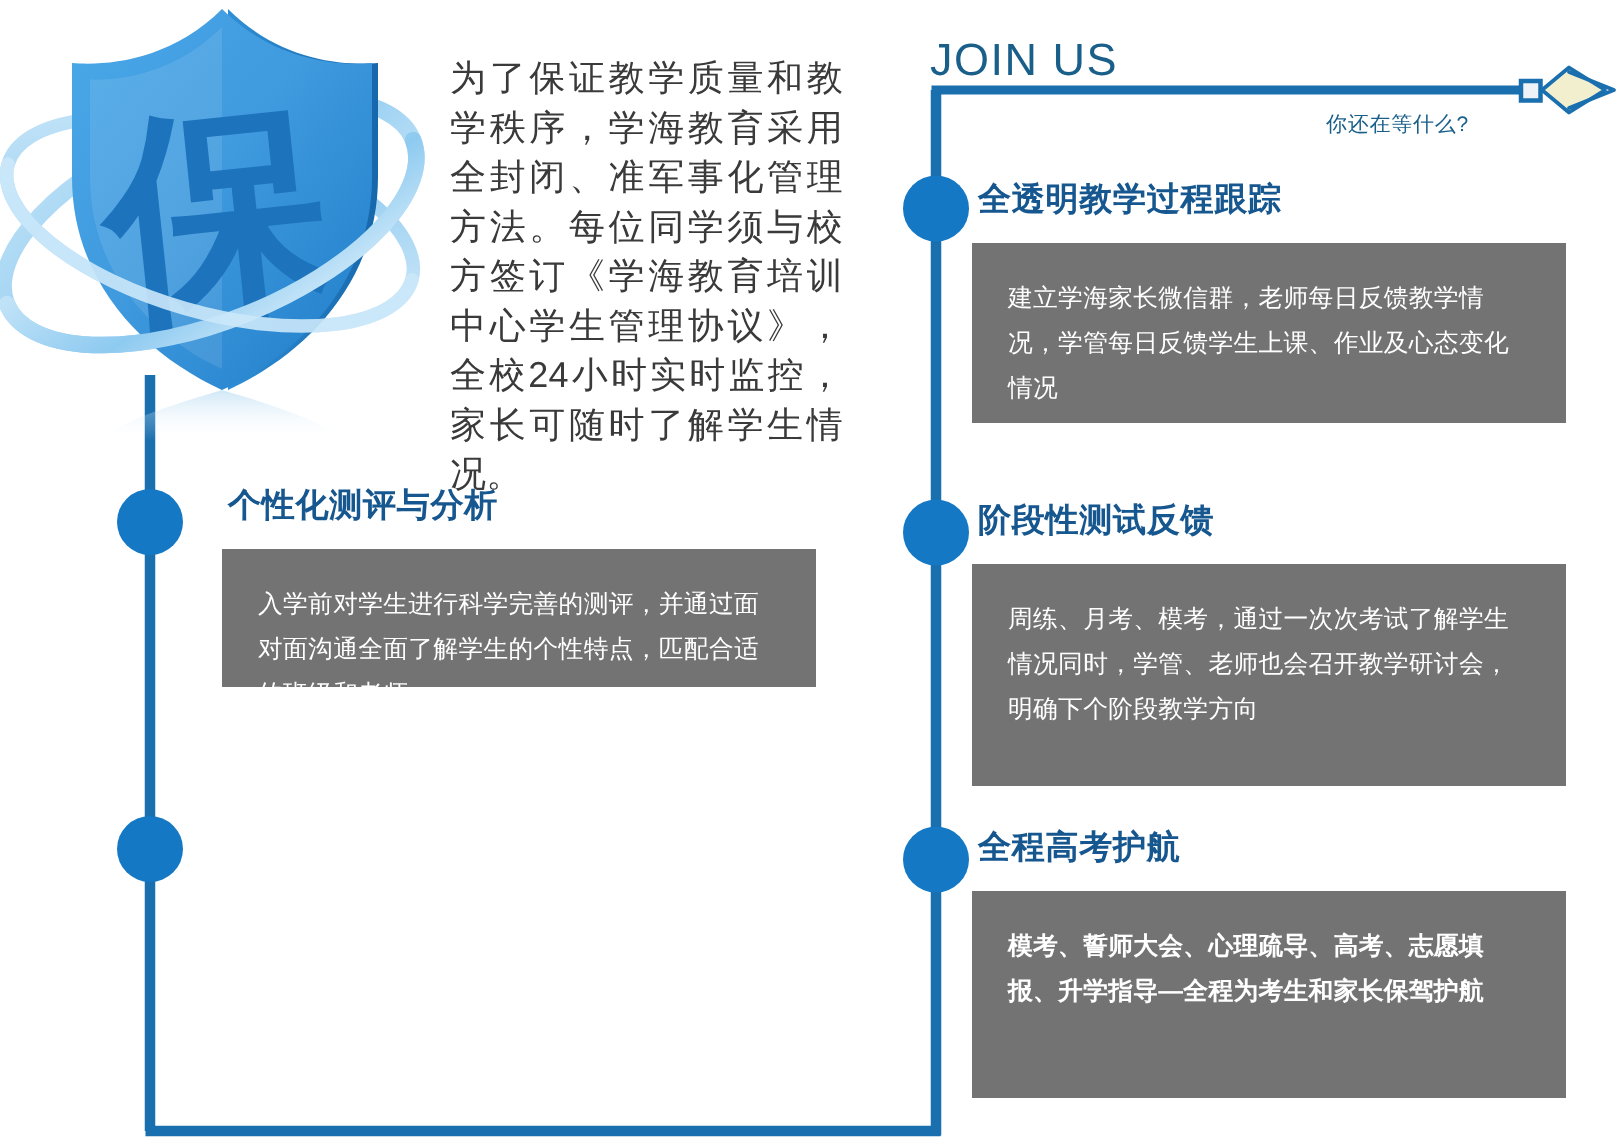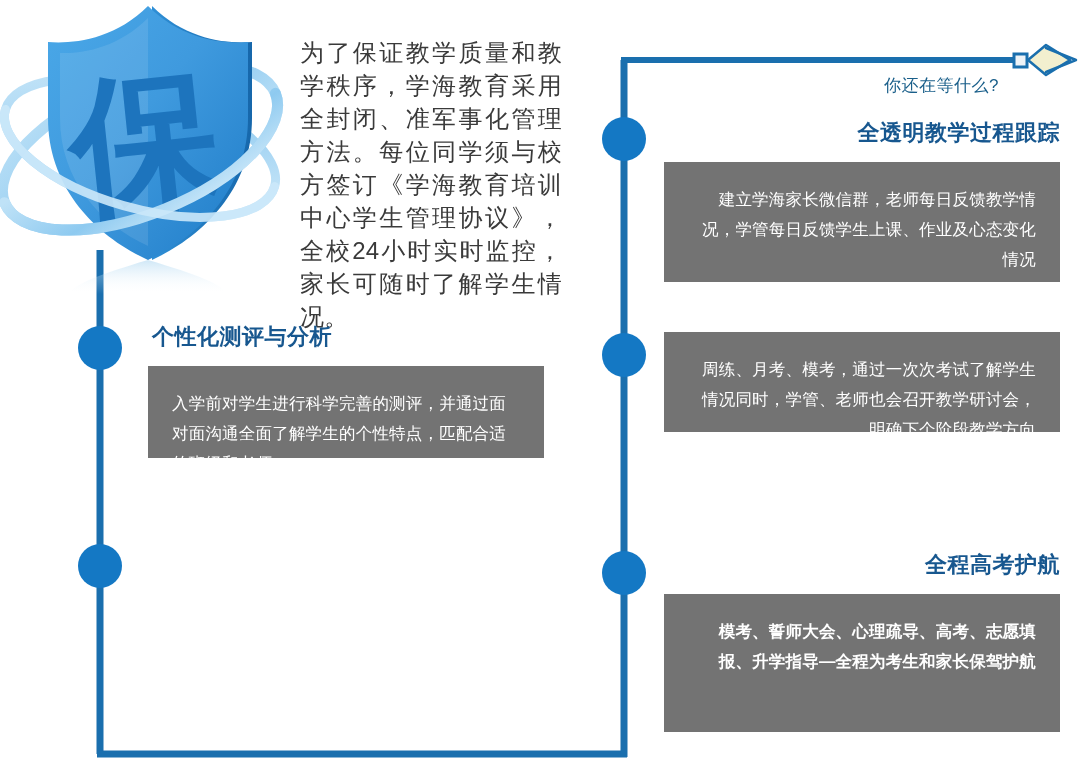--- a/index.html
+++ b/index.html
@@ -26,54 +26,54 @@
   }
 
   
   .join-us{
     position:absolute;left:620px;top:24px;
     font-size:30px;letter-spacing:1px;color:#1a5f8a;
     font-weight:400;
   }
   .tagline{
     position:absolute;left:884px;top:74px;
-    font-size:17px;color:#1a5f8a;letter-spacing:0.5px;
+    font-size:14px;color:#1a5f8a;letter-spacing:0.5px;
   }
 
   
   .node{position:absolute;}
   .node-title{
     font-size:22px;font-weight:bold;color:#17578f;
     letter-spacing:0.5px;margin:0 0 14px 0;white-space:nowrap;
   }
   .node-body{
     background:#737373;color:#ffffff;
     font-size:16.5px;line-height:30px;
     padding:22px 24px 24px 24px;
     box-sizing:border-box;
     letter-spacing:0.2px;
   }
 
   
   .col-left{left:148px;width:396px;}
   .col-left .node-title{margin-left:4px;}
   
-  .col-right{left:664px;width:396px;text-align:right;}
+  .col-right{left:648px;width:396px;}
   .col-right .node-title{margin-left:4px;}
 
   .n1{top:322px;}   
   .n2{top:540px;}   
   .r1{top:118px;}   
   .r2{top:332px;}   
   .r3{top:550px;}   
 
   .n1 .node-body{height:92px;}
   .n2 .node-body{height:128px;}
   .r1 .node-body{height:120px;}
-  .r2 .node-body{height:100px;}
+  .r2 .node-body{height:148px;}
   .r3 .node-body{height:138px;font-weight:bold;}
 </style>
 </head>
 <body>
 
 <div id="stage">
 
   <svg class="conn-svg" viewBox="0 0 1080 763">
 
     <line x1="100" y1="250" x2="100" y2="754" stroke="#1a6fae" stroke-width="7"></line>
@@ -142,34 +142,36 @@
       <g transform="rotate(16 150 150)">
         <path d="M10 150 A140 60 0 0 0 290 150" fill="none" stroke="#cbe8fa" stroke-width="9" stroke-linecap="round" opacity="0.9"></path>
       </g>
 
       <path d="M158 262 C206 276 236 288 236 296 L80 296 C80 288 110 276 158 262 Z" fill="url(#reflGrad)"></path>
     </svg>
   </div>
 
   <div class="intro">为了保证教学质量和教学秩序，学海教育采用全封闭、准军事化管理方法。每位同学须与校方签订《学海教育培训中心学生管理协议》，全校24小时实时监控，家长可随时了解学生情况。</div>
 
+  <div class="join-us">JOIN US</div>
   <div class="tagline">你还在等什么?</div>
 
   <div class="node col-left n1">
     <div class="node-title">个性化测评与分析</div>
     <div class="node-body">入学前对学生进行科学完善的测评，并通过面对面沟通全面了解学生的个性特点，匹配合适的班级和老师</div>
   </div>
 
 
   <div class="node col-right r1">
     <div class="node-title">全透明教学过程跟踪</div>
     <div class="node-body">建立学海家长微信群，老师每日反馈教学情况，学管每日反馈学生上课、作业及心态变化情况</div>
   </div>
 
   <div class="node col-right r2">
+    <div class="node-title">阶段性测试反馈</div>
     <div class="node-body">周练、月考、模考，通过一次次考试了解学生情况同时，学管、老师也会召开教学研讨会，明确下个阶段教学方向</div>
   </div>
 
   <div class="node col-right r3">
     <div class="node-title">全程高考护航</div>
     <div class="node-body">模考、誓师大会、心理疏导、高考、志愿填报、升学指导—全程为考生和家长保驾护航</div>
   </div>
 
 </div>
 

